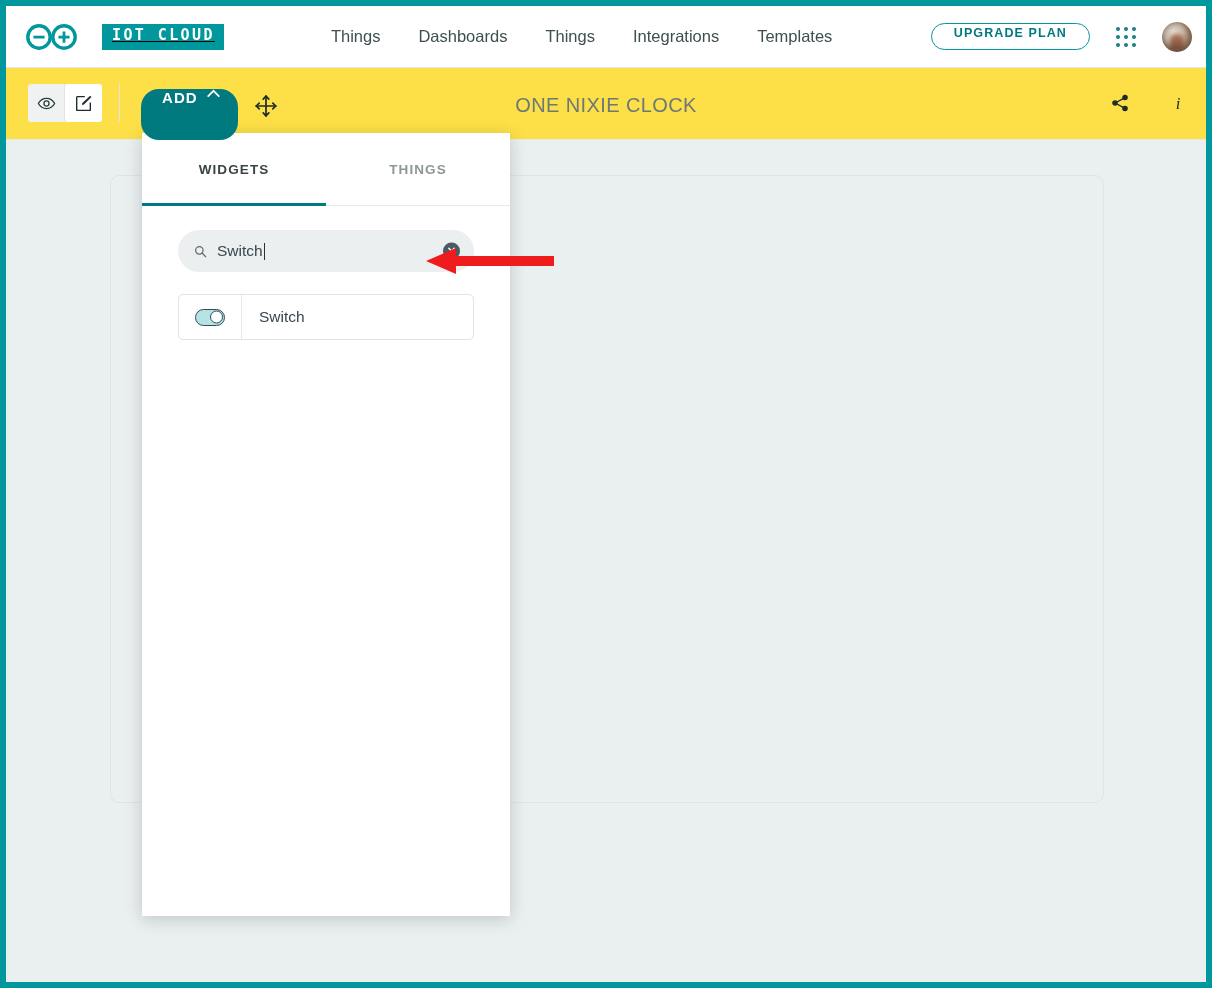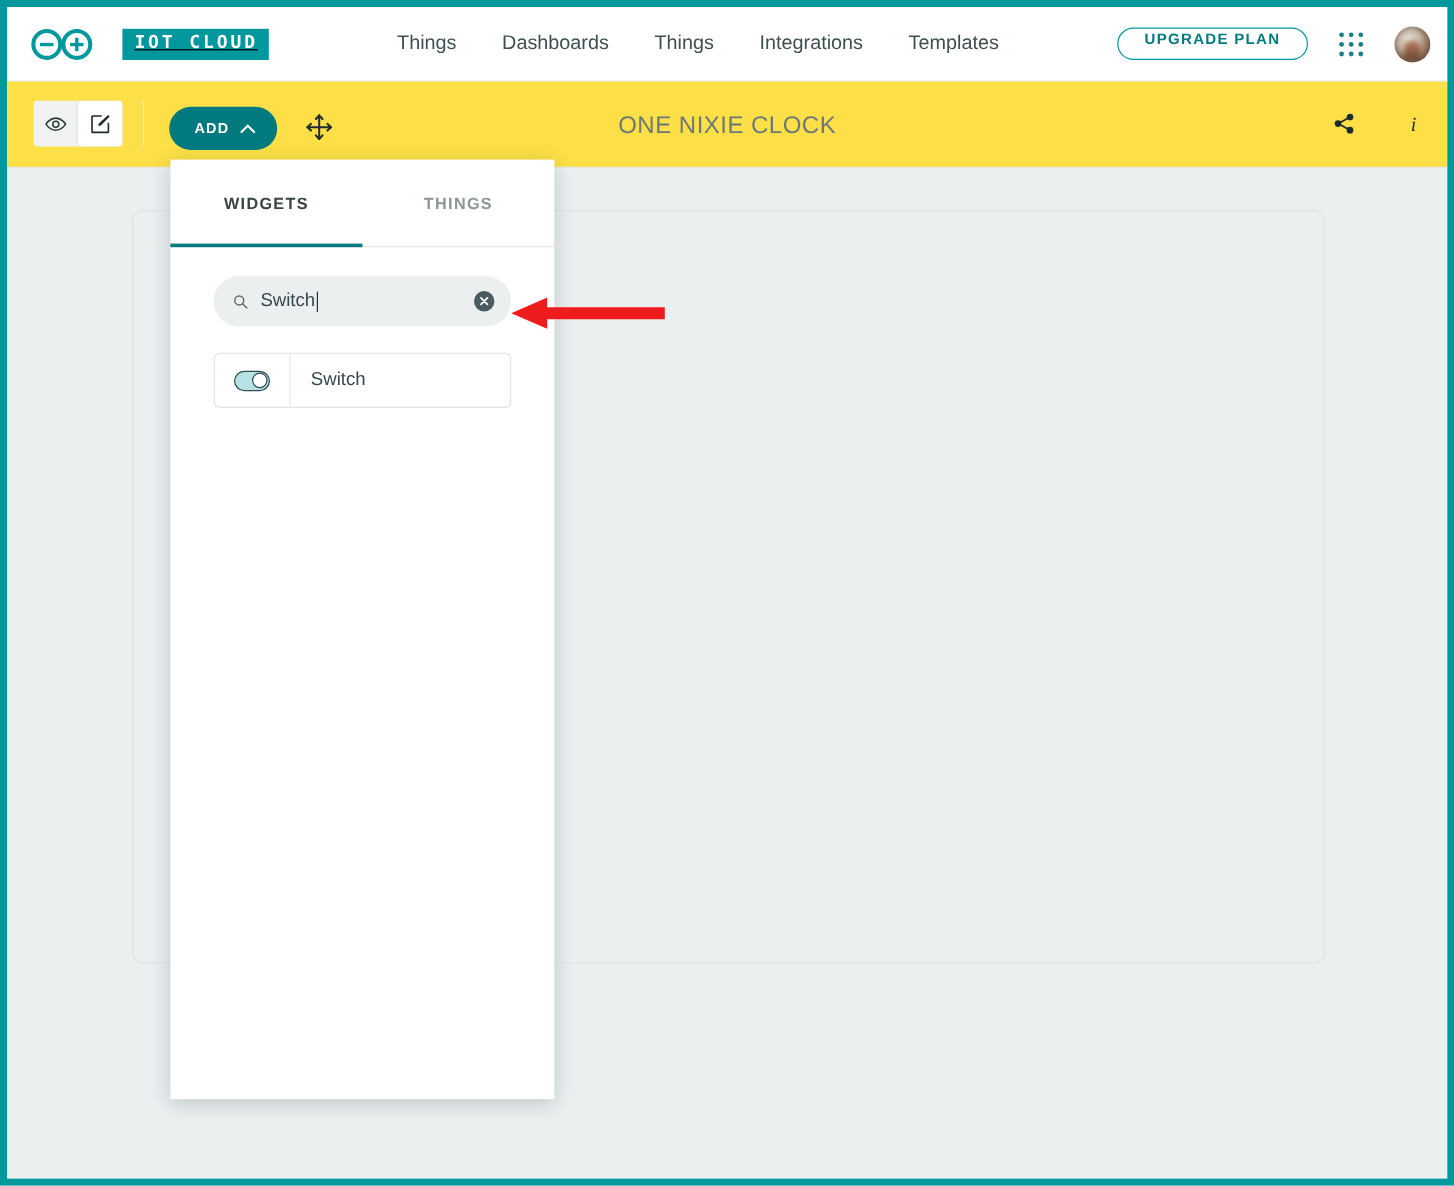--- a/index.html
+++ b/index.html
@@ -144,30 +144,30 @@
   #toolbar-divider {
     position: absolute;
     left: 113px; top: 16px;
     width: 1px; height: 38px;
     background: #e1e5e5;
   }
 
   #add-button {
     position: absolute;
     left: 135px; top: 83px;
-    height: 36px;
+    height: 51px;
     background: #00797f;
     color: #ffffff;
     border: none;
     border-radius: 18px;
-    font-size: 12px;
+    font-size: 15px;
     font-weight: bold;
     letter-spacing: 1.1px;
     padding: 0 18px 0 21px;
-    display: flex; align-items: center; gap: 9px;
+    display: flex; gap: 9px;
     cursor: pointer;
     z-index: 40;
     font-family: "Liberation Sans", sans-serif;
   }
 
   #move-tool {
     position: absolute;
     left: 248px; top: 88px;
     cursor: pointer;
   }
@@ -203,21 +203,21 @@
     width: 994px; height: 628px;
     border: 1px solid #dfe5e6;
     border-radius: 9px;
     background: transparent;
   }
 
   
   #add-panel {
     position: absolute;
     left: 136px; top: 127px;
-    width: 320px; height: 783px;
+    width: 368px; height: 783px;
     background: #ffffff;
     box-shadow: 0 3px 16px rgba(20,40,45,.20);
     z-index: 30;
     display: flex;
     flex-direction: column;
   }
 
   #panel-tabs {
     display: flex;
     height: 73px;

